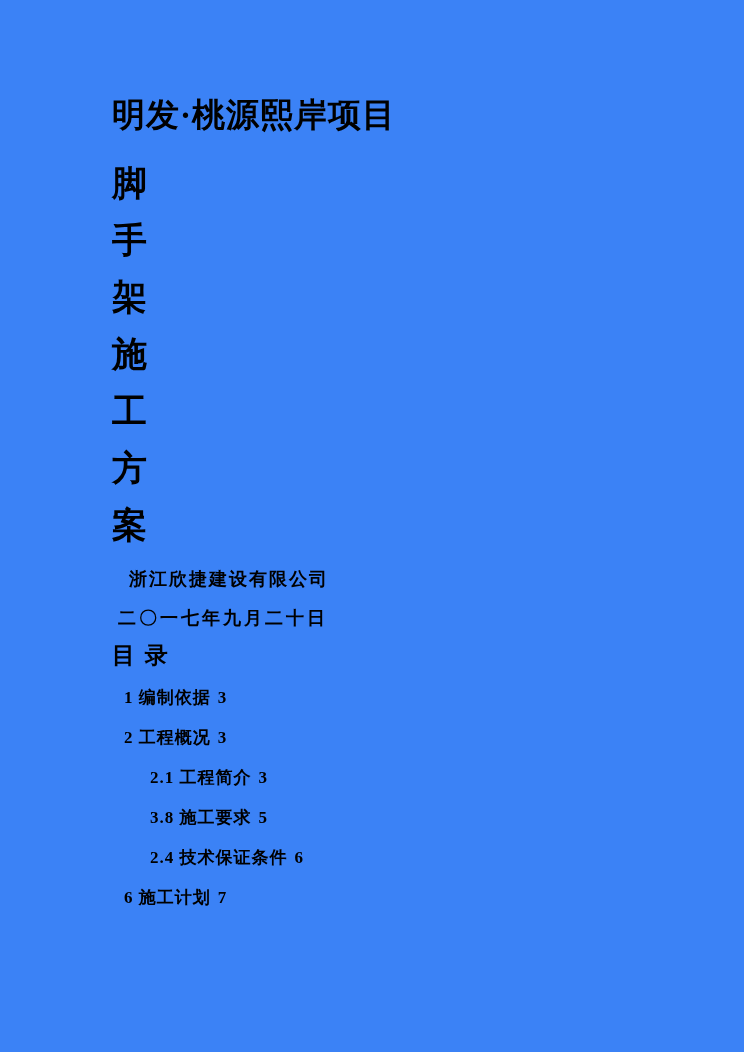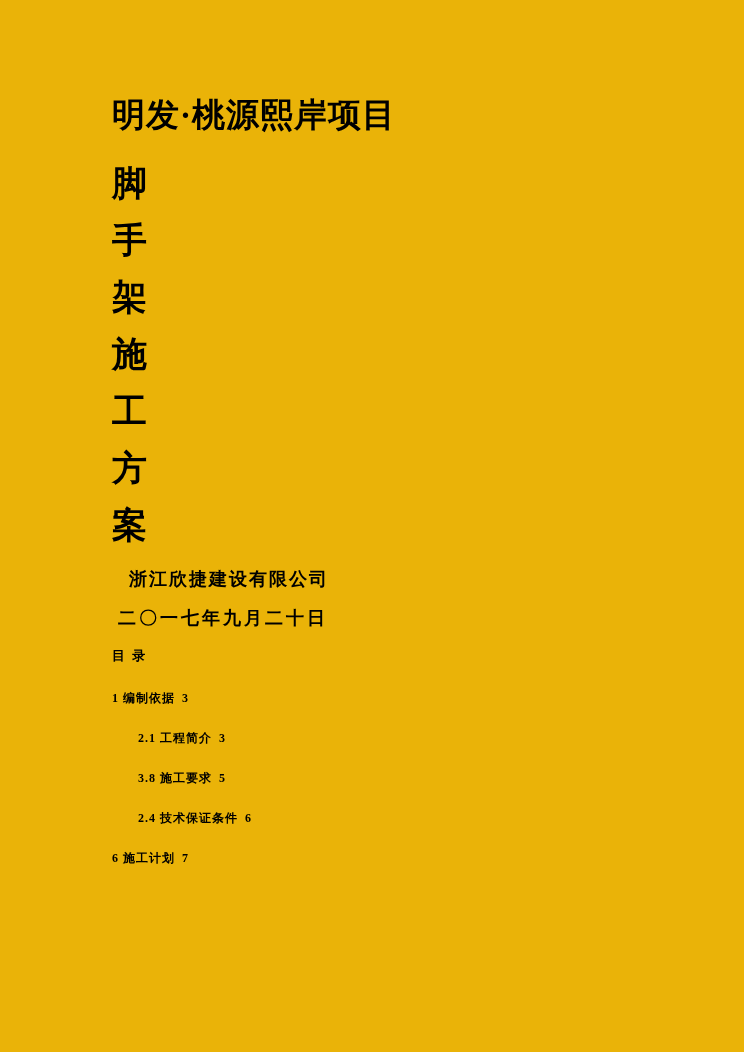--- a/index.html
+++ b/index.html
@@ -5,21 +5,21 @@
   html, body {
     margin: 0;
     padding: 0;
     background: #ffffff;
   }
   .page {
     position: relative;
     width: 744px;
     height: 1052px;
     box-sizing: border-box;
-    background: #eab308;
+    background: #3b82f6;
     color: #000000;
     padding: 95px 60px 0 112px;
     font-family: "Liberation Serif", "DejaVu Serif", serif;
     font-weight: bold;
     overflow: hidden;
   }
   .doc-title {
     margin: 0;
     font-size: 33px;
     line-height: 40px;
@@ -41,34 +41,35 @@
     letter-spacing: 2px;
   }
   .date {
     margin: 17px 0 0 6px;
     font-size: 18px;
     line-height: 22px;
     letter-spacing: 3px;
   }
   .toc-heading {
     margin: 15px 0 0 0;
-    font-size: 13px;
+    font-size: 23px;
     line-height: 24px;
     letter-spacing: 2px;
     font-weight: bold;
   }
   .toc {
     margin: 0;
   }
   .toc-entry {
-    font-size: 12px;
+    font-size: 17px;
     line-height: 20px;
     margin-top: 20px;
     letter-spacing: 1px;
     white-space: nowrap;
+    margin-left: 12px;
   }
   .toc-entry.lvl2 {
     padding-left: 26px;
   }
   .toc-page {
     margin-left: 7px;
     letter-spacing: 0;
   }
 </style>
 </head>
@@ -91,20 +92,23 @@
   <p class="company">浙江欣捷建设有限公司</p>
 
   <p class="date">二〇一七年九月二十日</p>
 
   <h2 class="toc-heading">目 录</h2>
 
   <nav class="toc">
     <div class="toc-entry lvl1">
       <span>1 编制依据</span><span class="toc-page">3</span>
     </div>
+    <div class="toc-entry lvl1">
+      <span>2 工程概况</span><span class="toc-page">3</span>
+    </div>
     <div class="toc-entry lvl2">
       <span>2.1 工程简介</span><span class="toc-page">3</span>
     </div>
     <div class="toc-entry lvl2">
       <span>3.8 施工要求</span><span class="toc-page">5</span>
     </div>
     <div class="toc-entry lvl2">
       <span>2.4 技术保证条件</span><span class="toc-page">6</span>
     </div>
     <div class="toc-entry lvl1">

